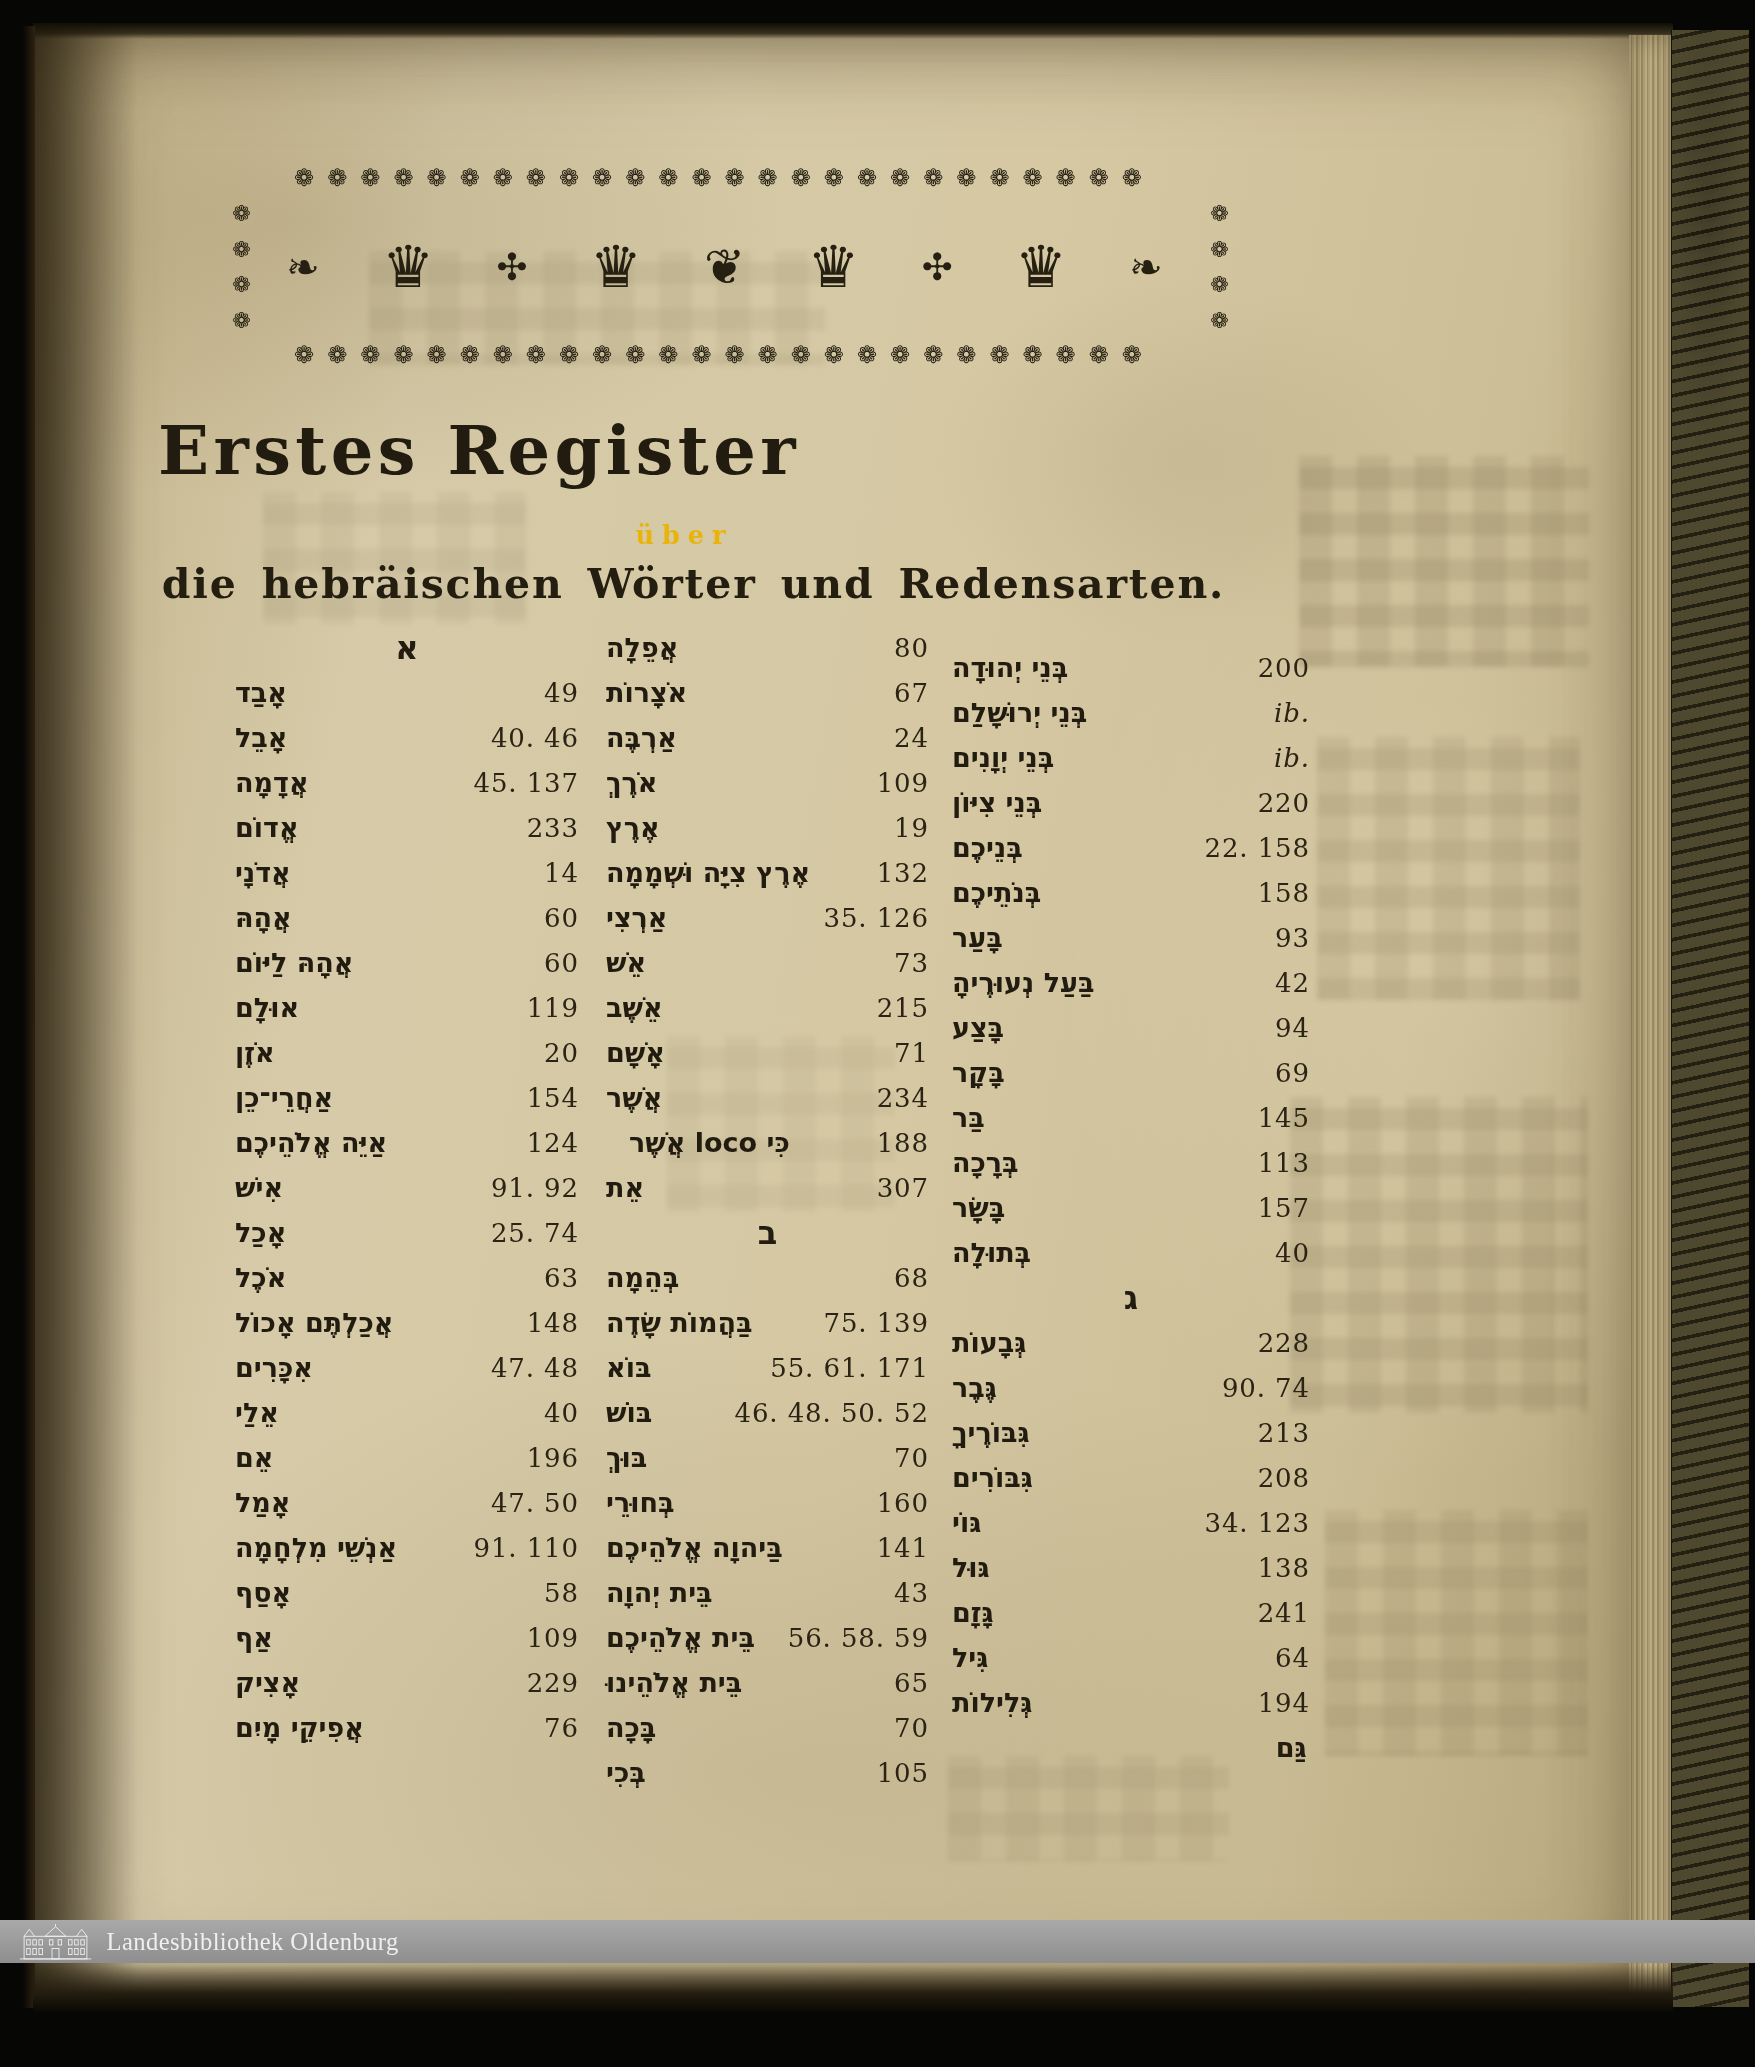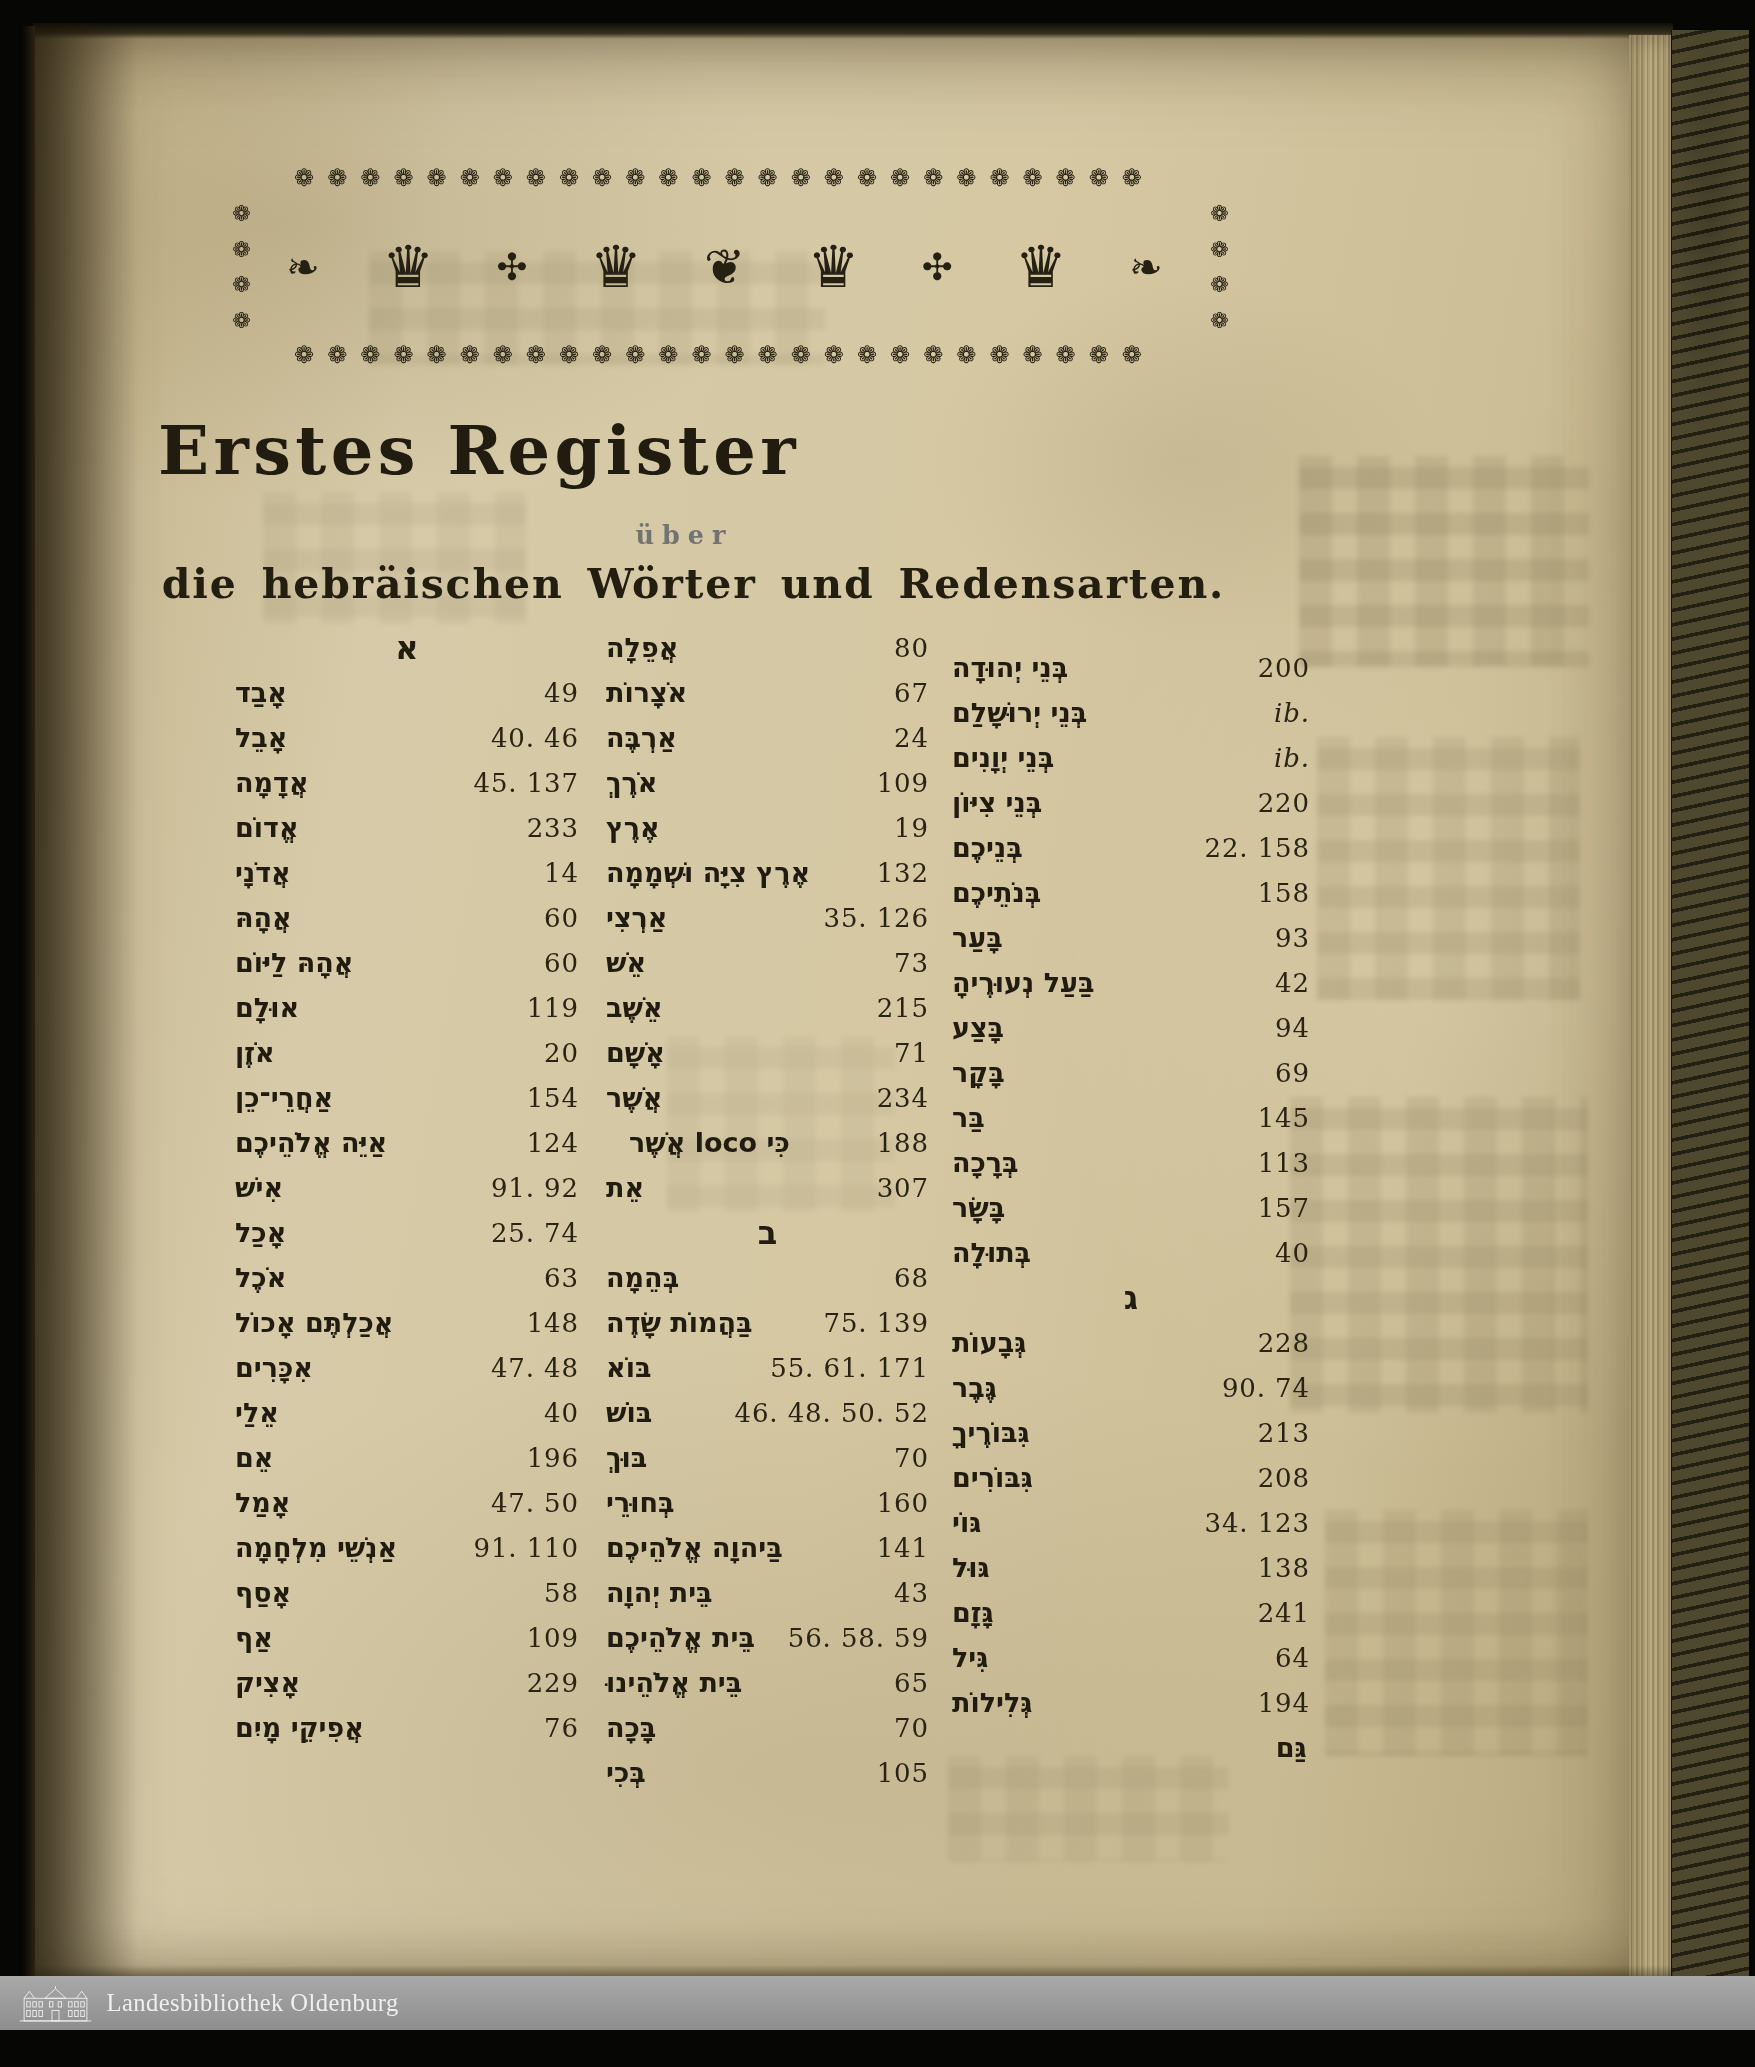--- a/index.html
+++ b/index.html
@@ -50,40 +50,40 @@
   .motif{line-height:1;}
   .motif.crown{font-size:58px;}
   .motif.sprig{font-size:40px;}
   .motif.cross{font-size:37px;}
   .motif.center{font-size:49px;}
 
   
   .title-main{position:absolute;left:158px;top:411px;width:1053px;text-align:left;
     font-family:"DejaVu Serif",serif;font-weight:700;font-size:67px;color:#221c10;letter-spacing:4.4px;}
   .title-uber{position:absolute;left:158px;top:520px;width:1053px;text-align:center;
-    font-family:"DejaVu Serif",serif;font-weight:700;font-size:25.5px;color:#737373;letter-spacing:8px;}
+    font-family:"DejaVu Serif",serif;font-weight:700;font-size:25.5px;color:#eab308;letter-spacing:8px;}
   .title-sub{position:absolute;left:158px;top:560px;width:1071px;text-align:center;
     font-family:"DejaVu Serif",serif;font-weight:700;font-size:41px;color:#241e11;letter-spacing:1.8px;word-spacing:8px;}
 
   
   .idx-col{position:absolute;top:625px;}
   #col-0{left:235px;width:344px;}
   #col-1{left:606px;width:323px;}
   #col-2{left:952px;width:358px;margin-top:20px;}
   .row{height:45px;display:flex;justify-content:space-between;align-items:center;}
   .row.sec{justify-content:center;font-family:"DejaVu Sans",sans-serif;font-weight:700;font-size:32px;color:#231d11;}
   .row.catch{justify-content:flex-end;}
   .hw{font-family:"DejaVu Sans",sans-serif;font-weight:700;font-size:27px;color:#211b10;direction:rtl;}
   .hw.mixed{direction:ltr;padding-left:23px;}
   .catch .hw{padding-right:3.5px;}
   .pg{font-family:"DejaVu Serif",serif;font-size:26px;color:#2b2314;letter-spacing:0.9px;}
   .pg.ib{font-style:italic;}
 
   
-  #footer-bar{position:absolute;left:0;top:1976px;width:1756px;height:54px;
+  #footer-bar{position:absolute;left:0;top:1920px;width:1756px;height:43px;
     background:linear-gradient(#a9a9a9,#8e8e8e);display:flex;align-items:center;}
   #footer-logo{margin-left:17.6px;flex:0 0 auto;}
   #footer-label{margin-left:14px;font-family:"Liberation Serif","DejaVu Serif",serif;
     font-size:24.6px;color:#efefef;letter-spacing:0.4px;}
 </style>
 </head>
 <body>
 
 <div id="stage">
 

